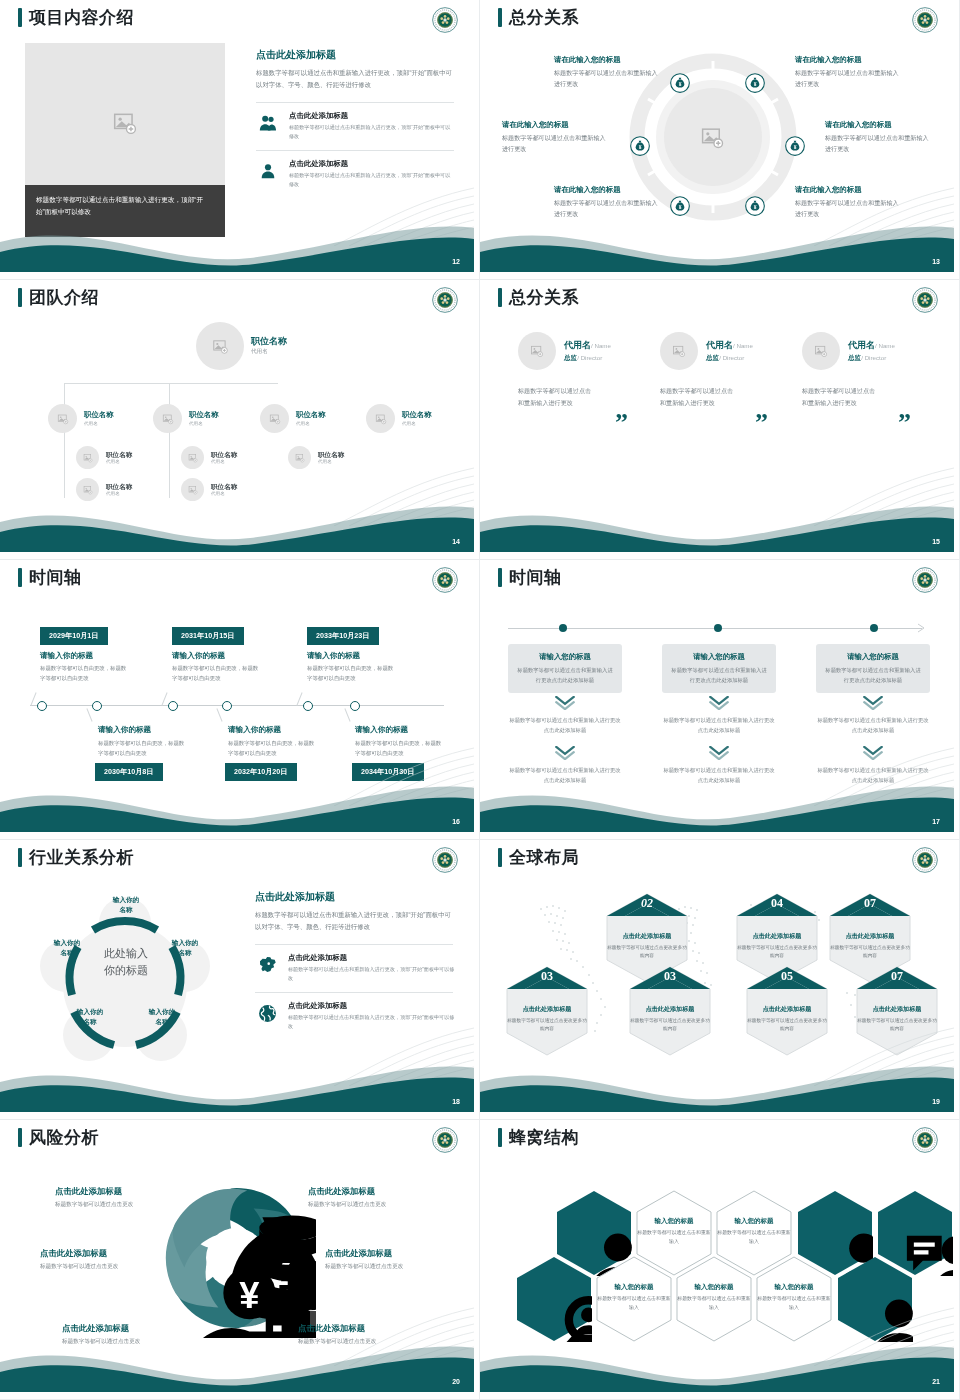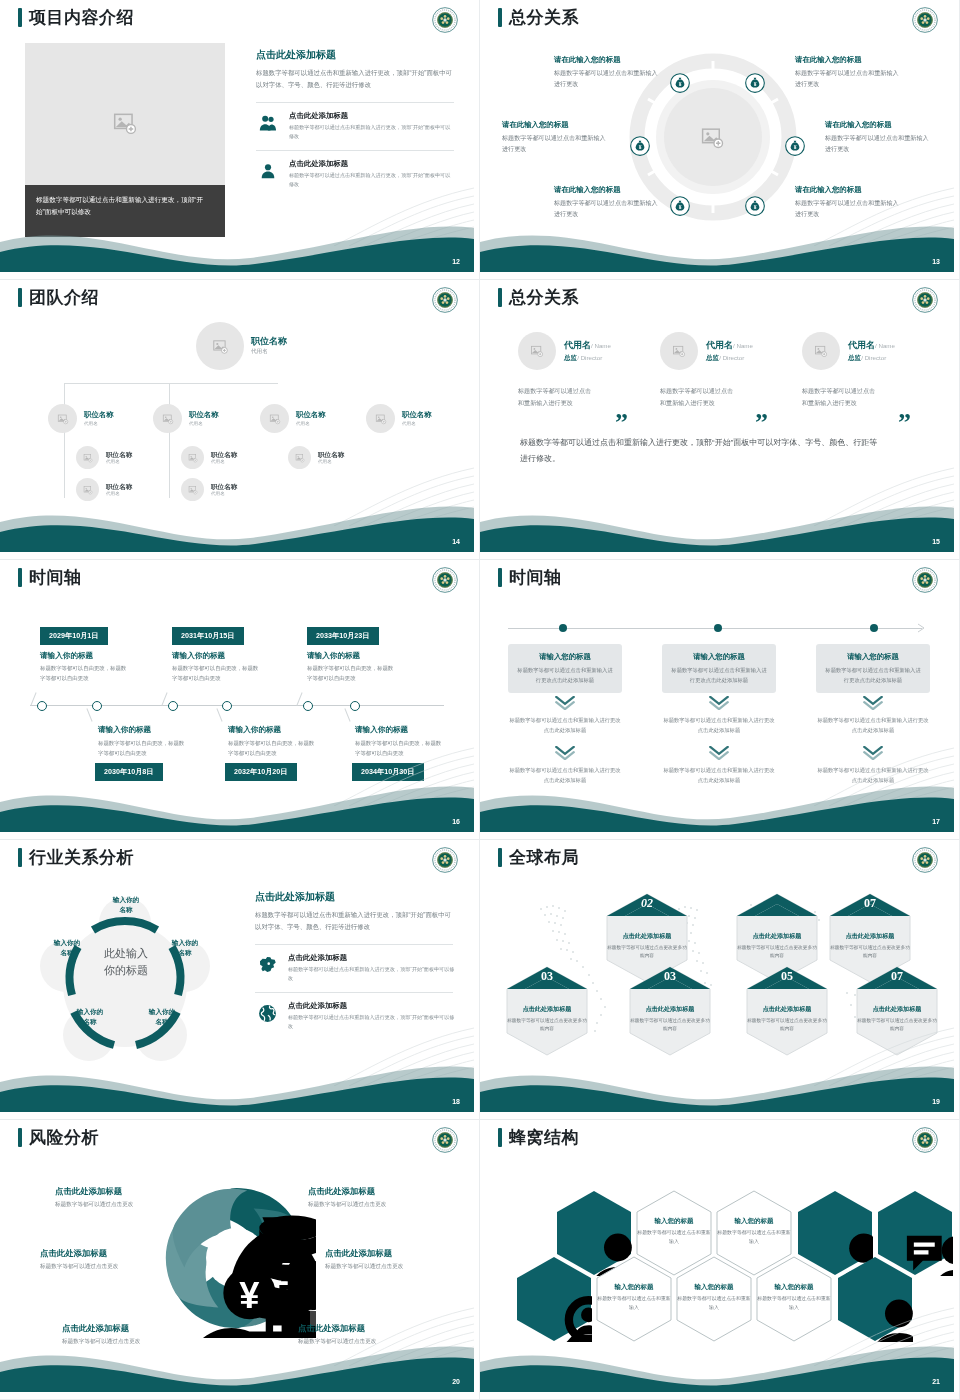--- a/index.html
+++ b/index.html
@@ -602,21 +602,20 @@
             </div>
         <div>
           <div class="s15-n1"><b>代用名</b><span>/ Name</span></div>
           <div class="s15-n2"><b>总监</b><span>/ Director</span></div>
         </div>
           </div>
       <div class="s15-body">标题数字等都可以通过点击和重新输入进行更改</div>
     </div>
     <div class="s15-q" style="left:418px;top:130px;">”</div>
 
-    <div class="s15-foot">标题数字等都可以通过点击和重新输入进行更改，顶部“开始”面板中可以对字体、字号、颜色、行距等进行修改。</div>
 
     <svg class="diag">
           <use href="#sym-diag"></use>
         </svg>
     <svg class="wave">
           <use href="#sym-wave"></use>
         </svg>
     <div class="pagenum">15</div>
   </div>
     </div>
@@ -988,21 +987,21 @@
       <div class="h">点击此处添加标题</div>
       <div class="p">标题数字等都可以通过点击更改更多功能内容</div>
         </div>
 
     <div class="hexc" style="left:255px;top:52px;">
       <svg viewBox="0 0 84 92" width="84" height="92">
         <polygon points="42,2 82,24 82,68 42,90 2,68 2,24" fill="#eceeef" stroke="#d8dcde" stroke-width="1"></polygon>
         <path d="M42,2 L82,24 L64,24 L42,12 L20,24 L2,24 Z" fill="#0d5c60"></path>
         <path d="M20,24 L42,12 L64,24 Z" fill="#0d5c60"></path>
           </svg></div>
-    <div class="hex-num" style="left:255px;top:56px;text-align:right;">04</div>
+    <div class="hex-num" style="left:255px;top:56px;">04</div>
     <div class="hex-label" style="left:255px;top:92px;">
       <div class="h">点击此处添加标题</div>
       <div class="p">标题数字等都可以通过点击更改更多功能内容</div>
         </div>
 
     <div class="hexc" style="left:348px;top:52px;">
       <svg viewBox="0 0 84 92" width="84" height="92">
         <polygon points="42,2 82,24 82,68 42,90 2,68 2,24" fill="#eceeef" stroke="#d8dcde" stroke-width="1"></polygon>
         <path d="M42,2 L82,24 L64,24 L42,12 L20,24 L2,24 Z" fill="#0d5c60"></path>
         <path d="M20,24 L42,12 L64,24 Z" fill="#0d5c60"></path>

